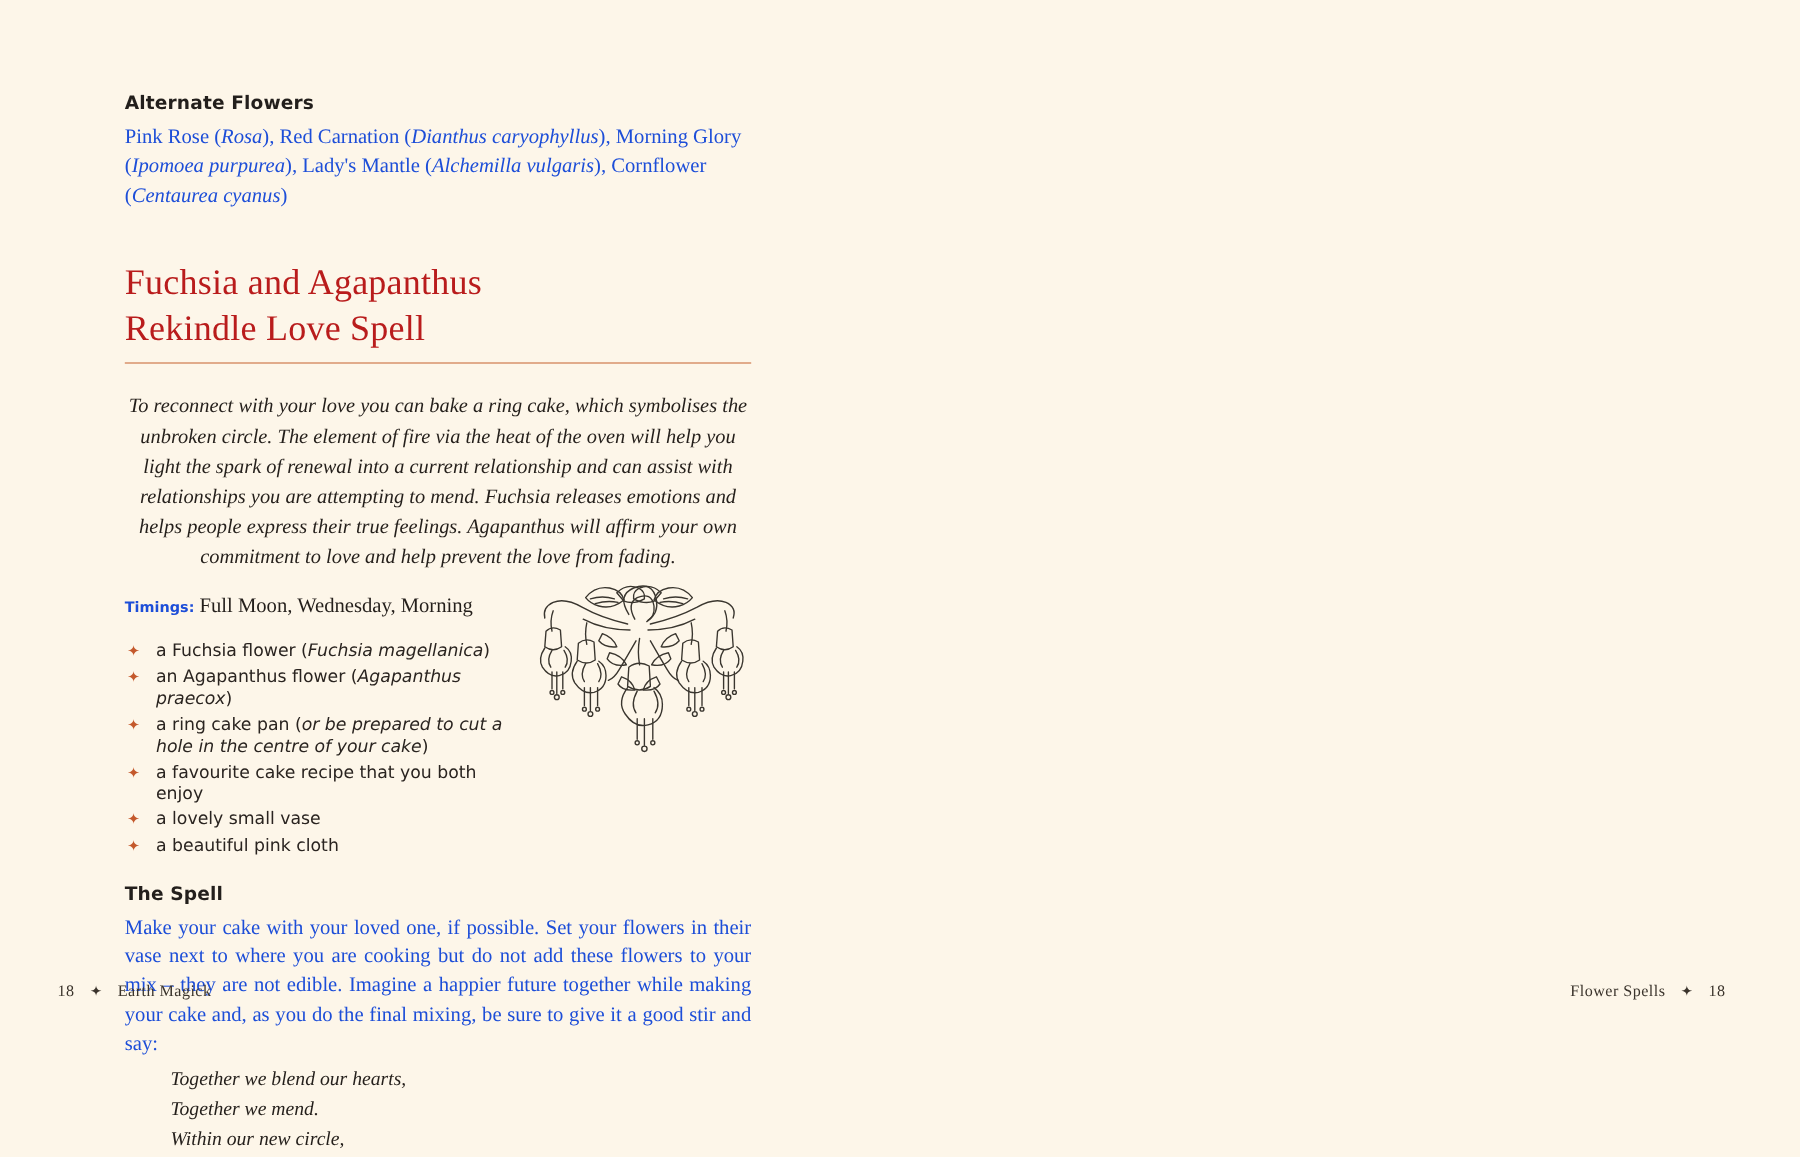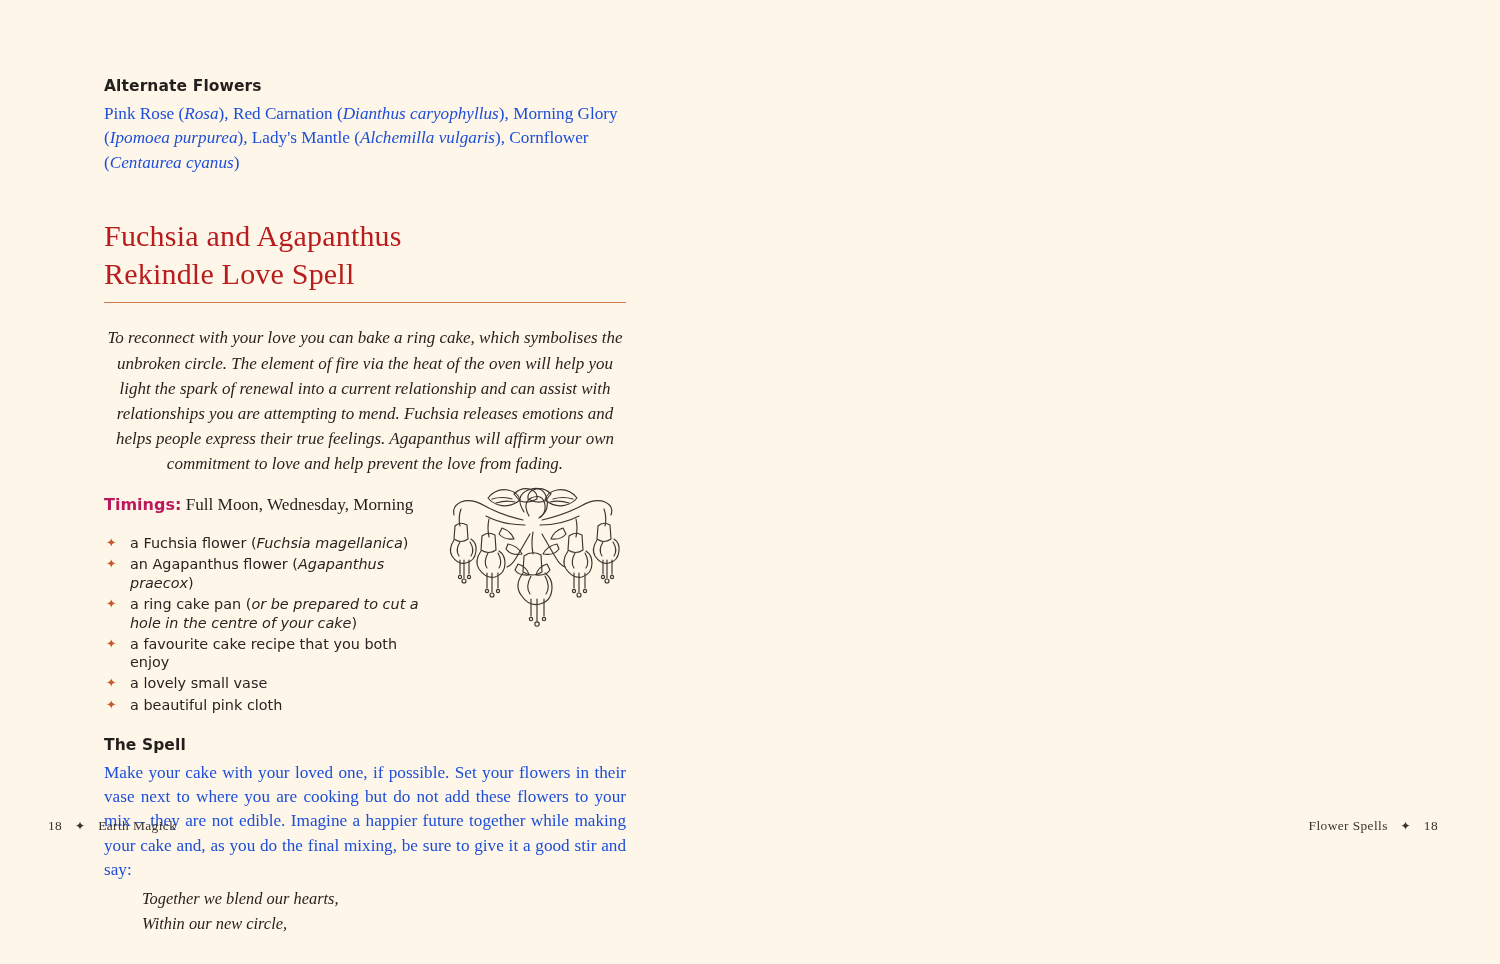--- a/index.html
+++ b/index.html
@@ -77,22 +77,22 @@
 
   .timings {
     font-family: "Liberation Serif", serif;
     font-size: 17.2px;
     color: #241f1b;
     margin: 0;
   }
   .timings .lbl {
     font-family: "DejaVu Sans", sans-serif;
     font-weight: bold;
-    font-size: 16px;
-    color: #be185d;
+    font-size: 12px;
+    color: #1d4ed8;
   }
 
   
   ul.gather {
     list-style: none;
     margin: 0;
     padding: 0;
     font-family: "DejaVu Sans", sans-serif;
     font-size: 14.4px;
     line-height: 1.29;
@@ -189,20 +189,21 @@
           <li><span class="star">✦</span>a beautiful pink cloth</li>
         </ul>
 
       <div class="sec-gap-md"></div>
 
       <div class="sans-head">The Spell</div>
       <p class="serif-body">Make your cake with your loved one, if possible. Set your flowers in their vase next to where you are cooking but do not add these flowers to your mix – they are not edible. Imagine a happier future together while making your cake and, as you do the final mixing, be sure to give it a good stir and say:</p>
 
       <div class="verse">
           <div>Together we blend our hearts,</div>
+          <div>Together we mend.</div>
           <div>Within our new circle,</div>
         </div>
     </div>
 
     <div class="illus illus-fuchsia">
       <svg viewBox="0 0 205 180" width="205" height="180" aria-hidden="true">
         <g fill="none" stroke="#3a362f" stroke-width="1.15" stroke-linecap="round" stroke-linejoin="round">
 
           <path d="M94 40 q-10 -16 4 -22 q16 -6 19 10 q2 11 -7 17"></path>
           <path d="M99 44 q-7 -13 2 -18 q12 -5 14 7 q1 9 -6 13"></path>

